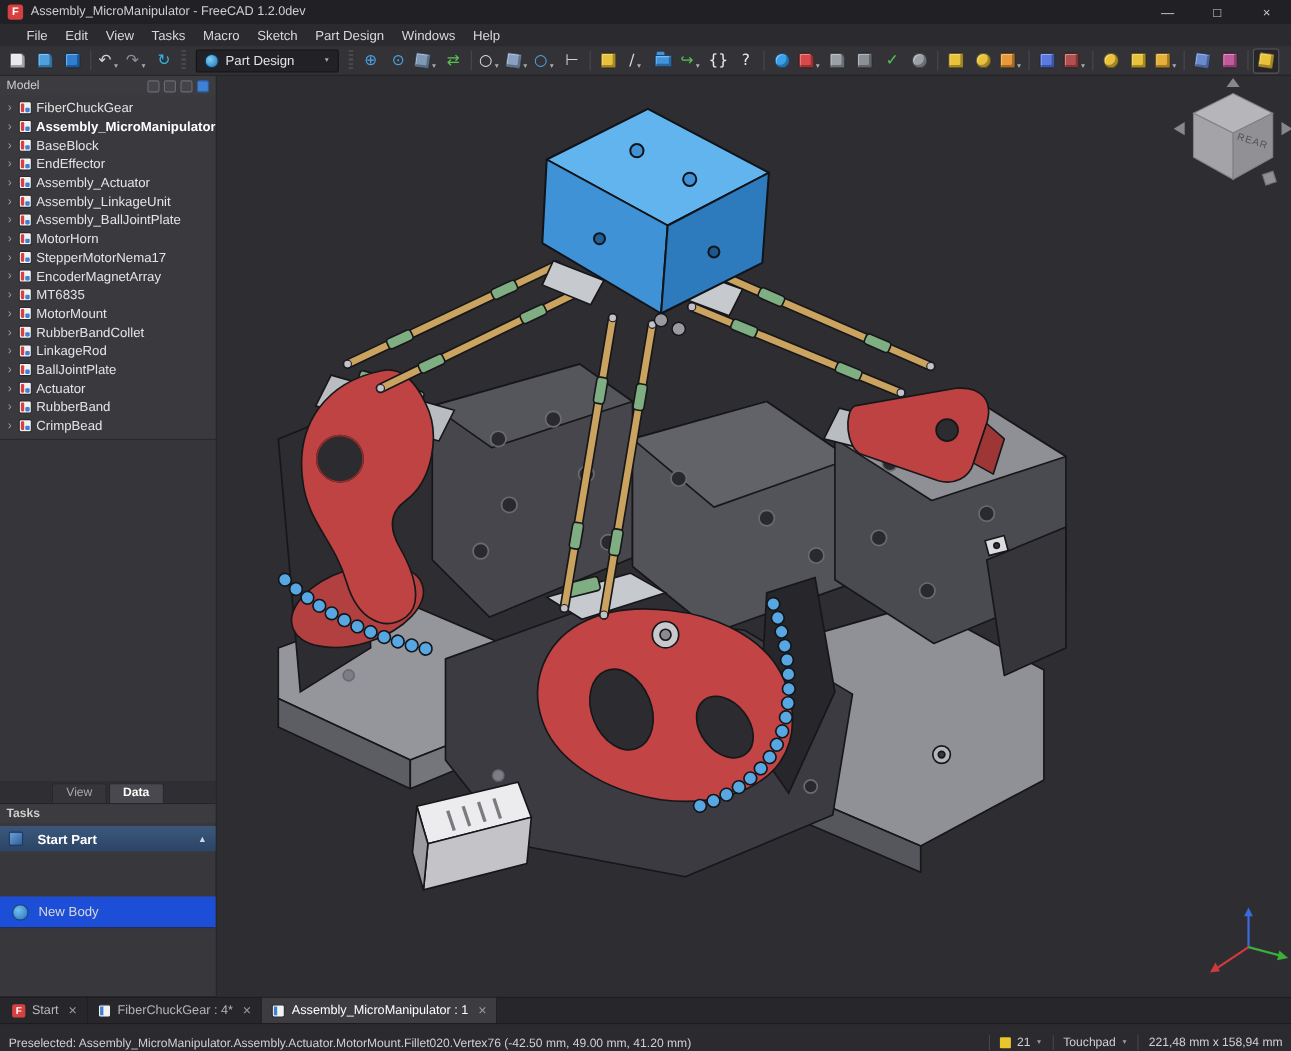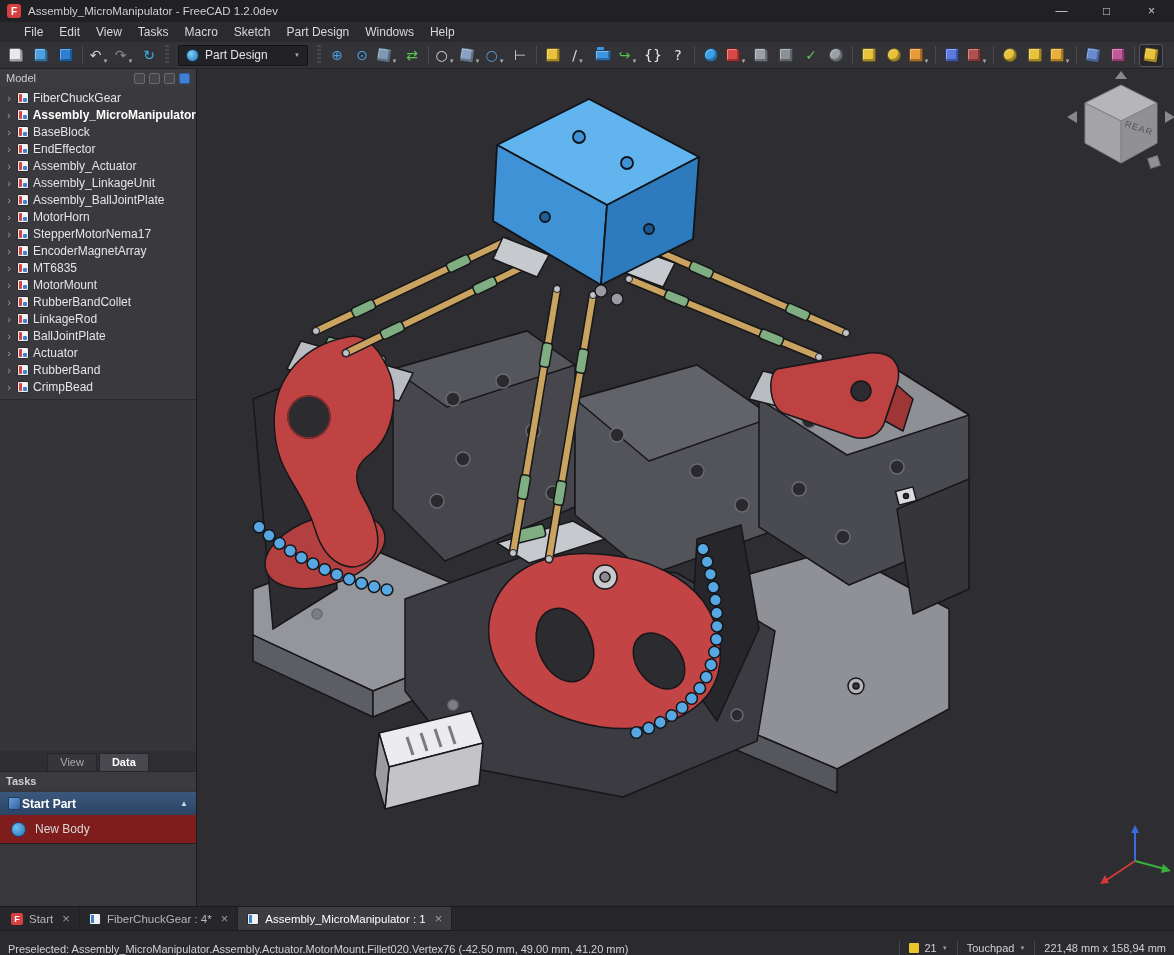--- a/index.html
+++ b/index.html
@@ -54,25 +54,25 @@
   .tree-row.bold .tree-label{font-weight:bold;color:#fff;}
   .expander{color:#9a9aa0;font-size:11px;width:8px;text-align:center;}
   .doc-icon{width:12px;height:12px;background:#f2f2f2;border-radius:2px;position:relative;flex-shrink:0;border:1px solid #2a2a2e;}
   .doc-icon::before{content:"";position:absolute;left:1px;top:1px;bottom:1px;width:3px;background:#d64040;border-radius:1px;}
   .doc-icon::after{content:"";position:absolute;right:1px;bottom:1px;width:4px;height:4px;background:#3f7fd4;border-radius:1px;}
   .property-area{flex:1;background:#36363a;border-top:1px solid #2a2a2e;}
   .vd-tabs{height:20px;background:#2f2f33;display:flex;justify-content:center;align-items:flex-end;gap:2px;}
   .vd-tab{padding:2px 12px 3px;font-size:11px;background:#35353a;color:#a8a8ae;border:1px solid #26262a;border-bottom:none;border-radius:2px 2px 0 0;}
   .vd-tab.active{background:#48484e;color:#fff;font-weight:bold;}
   .tasks-header{height:18px;display:flex;align-items:center;padding:0 6px;font-size:11px;background:#3c3c40;border-top:1px solid #26262a;color:#cfcfcf;font-weight:bold;}
-  .start-part{height:23px;background:linear-gradient(#3a587c,#2c4465);display:flex;align-items:center;padding:0 8px;gap:1px;margin-top:3px;color:#fff;}
+  .start-part{height:23px;background:linear-gradient(#3a587c,#2c4465);display:flex;align-items:center;padding:0 8px;gap:13px;margin-top:3px;color:#fff;}
   .sp-icon{width:13px;height:13px;background:linear-gradient(135deg,#6a9fd8,#2f5f9f);border-radius:2px;border:1px solid #1d3c60;}
   .sp-label{font-weight:bold;font-size:12px;flex:1;}
   .collapse-arrow{font-size:8px;color:#cfd8e8;}
-  .new-body{height:29px;background:#7f1d1d;display:flex;align-items:center;gap:9px;padding:0 11px;border-bottom:1px solid #222226;}
+  .new-body{height:29px;background:#1d4ed8;display:flex;align-items:center;gap:9px;padding:0 11px;border-bottom:1px solid #222226;margin-top:41px;}
   .nb-icon{width:15px;height:15px;border-radius:50%;background:radial-gradient(circle at 35% 35%,#6ec1f0,#2a6fb8);border:1px solid #174a78;}
   .tasks-fill{flex:0 0 62px;background:#38383c;}
 
   .viewport{flex:1;position:relative;background:#2e2e32;min-width:0;}
   .viewport svg{position:absolute;inset:0;display:block;}
 
   
   .doc-tabs{height:24px;background:#27272b;display:flex;align-items:stretch;flex-shrink:0;border-top:1px solid #1c1c20;padding-left:2px;}
   .doc-tab{display:flex;align-items:center;gap:6px;padding:0 9px;font-size:11.5px;color:#b5b5ba;border-right:1px solid #1f1f23;}
   .doc-tab.active{background:#3c3c41;color:#fff;}

